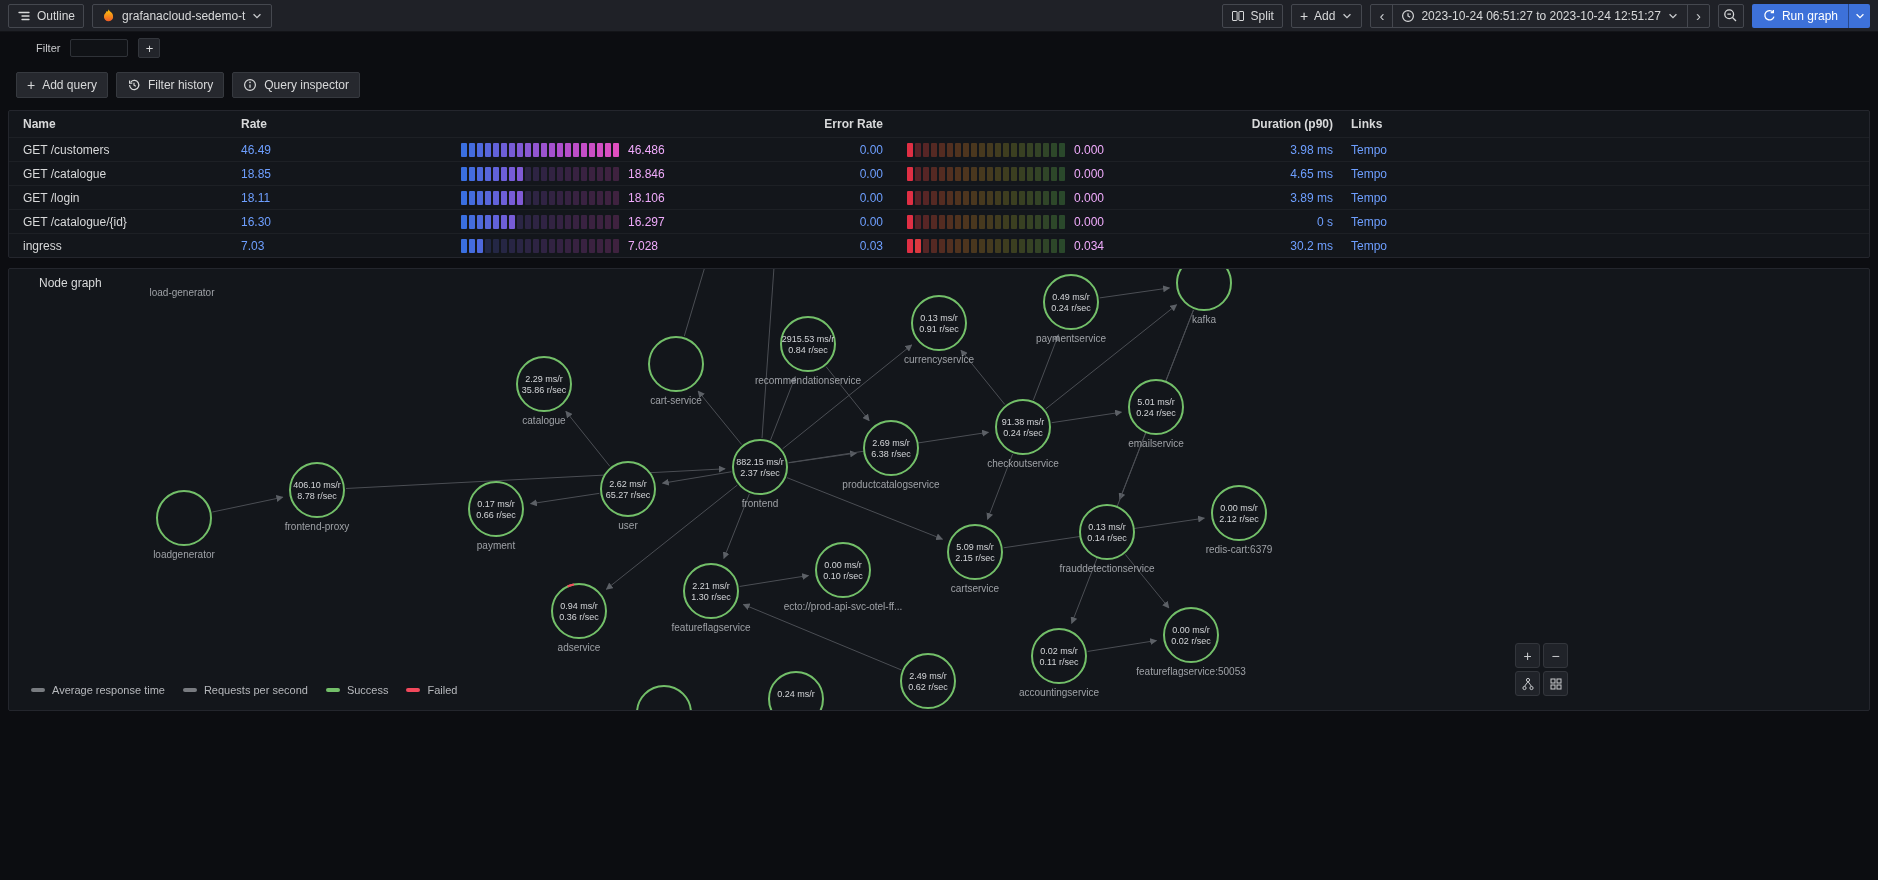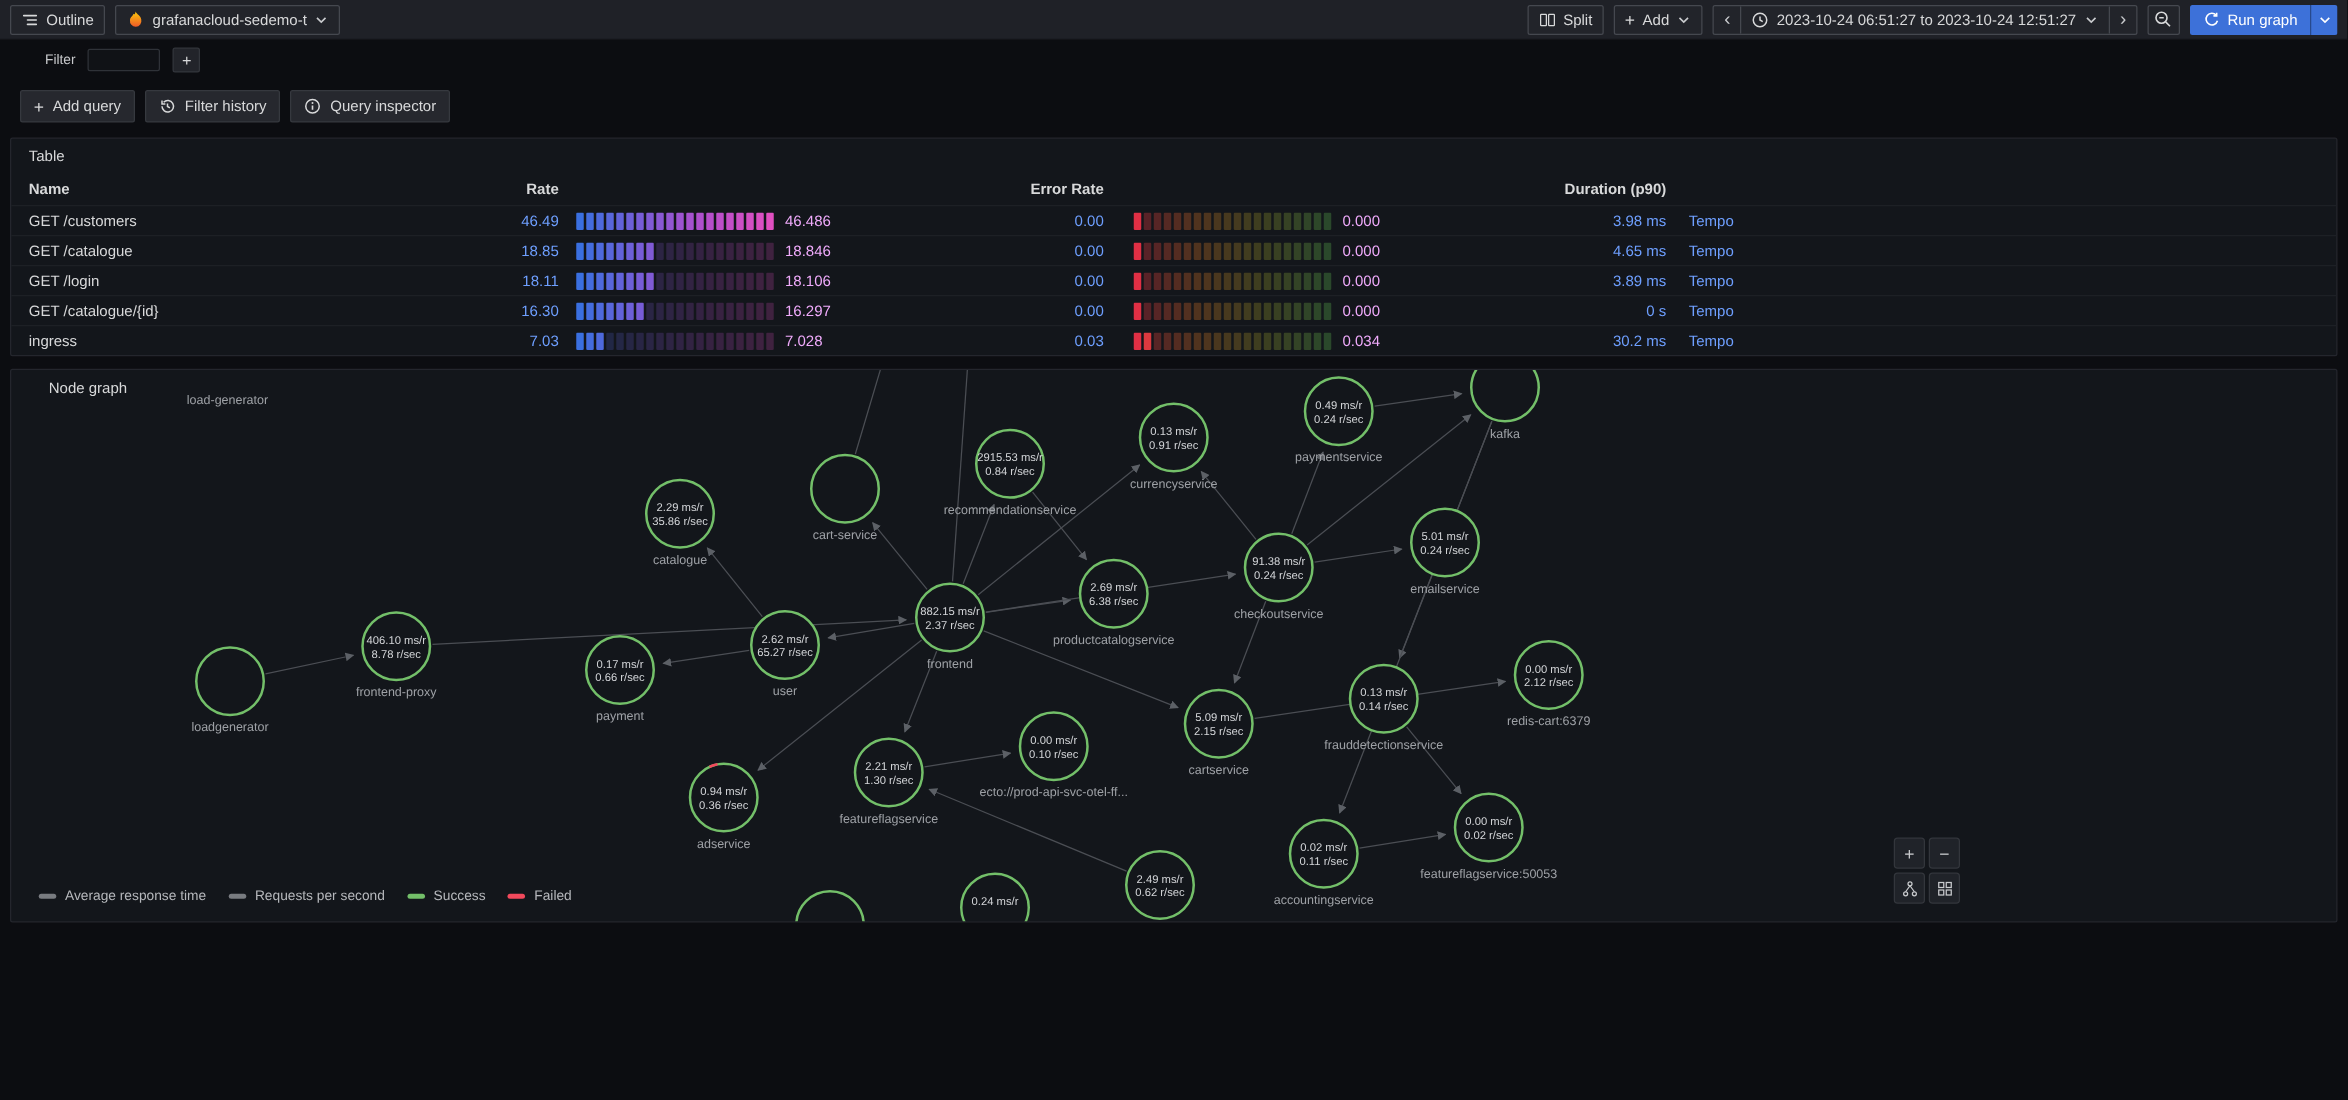--- a/index.html
+++ b/index.html
@@ -34,21 +34,21 @@
   .panel{margin:0 8px;background:#13161b;border:1px solid #24262d;border-radius:2px}
   .table-panel{margin-top:12px}
   .panel-title{font-size:12px;color:#d8d9da;padding:7px 0 6px 14px}
 
   
   .thead,.trow{display:flex;align-items:center}
   .thead{height:26px;font-weight:700}
   .trow{height:24px;border-top:1px solid #1d2025}
   .tcell{flex:none;overflow:hidden;white-space:nowrap}
   .c-name{width:232px;padding-left:14px}
-  .c-rate{width:212px;text-align:right;padding-right:6px}
+  .c-rate{width:212px;padding-right:6px}
   .c-rgauge{width:240px;padding-left:8px;display:flex;align-items:center;gap:9px}
   .c-err{width:196px;text-align:right;padding-right:6px}
   .c-egauge{width:232px;padding-left:18px;display:flex;align-items:center;gap:9px}
   .c-dur{width:222px;text-align:right;padding-right:10px}
   .c-link{flex:1;padding-left:8px}
   .blue{color:#6e9fff}
   .thead .tcell{color:#d8d9da}
   .lcd{display:flex;gap:2px}
   .lcd .cell{width:6px;height:14px;border-radius:1px;display:block}
   .gval{color:#f0abfc}
@@ -171,28 +171,28 @@
     <svg class="ic" width="14" height="14" viewBox="0 0 14 14">
         <circle cx="7" cy="7" r="5.4" stroke="#d8d9da" stroke-width="1.2" fill="none"></circle>
         <path d="M7 6.4v3.4" stroke="#d8d9da" stroke-width="1.3" fill="none"></path>
         <circle cx="7" cy="4.4" r="0.8" fill="#d8d9da"></circle>
       </svg>
     <span>Query inspector</span>
   </button>
 </div>
 
 <section class="panel table-panel">
-  <div class="panel-title">Table</div>
   <div class="thead">
     <div class="tcell c-name">Name</div>
     <div class="tcell c-rate">Rate</div>
     <div class="tcell c-rgauge"></div>
     <div class="tcell c-err">Error Rate</div>
     <div class="tcell c-egauge"></div>
     <div class="tcell c-dur">Duration (p90)</div>
+    <div class="tcell c-link">Links</div>
   </div>
   <div id="table-body">
       <div class="trow">
         <div class="tcell c-name">GET /customers</div>
         <div class="tcell c-rate blue">46.49</div>
         <div class="tcell c-rgauge">
           <div class="lcd">
             <span class="cell" style="background: rgb(58, 111, 224);"></span>
             <span class="cell" style="background: rgb(68, 108, 222);"></span>
             <span class="cell" style="background: rgb(78, 105, 221);"></span>

